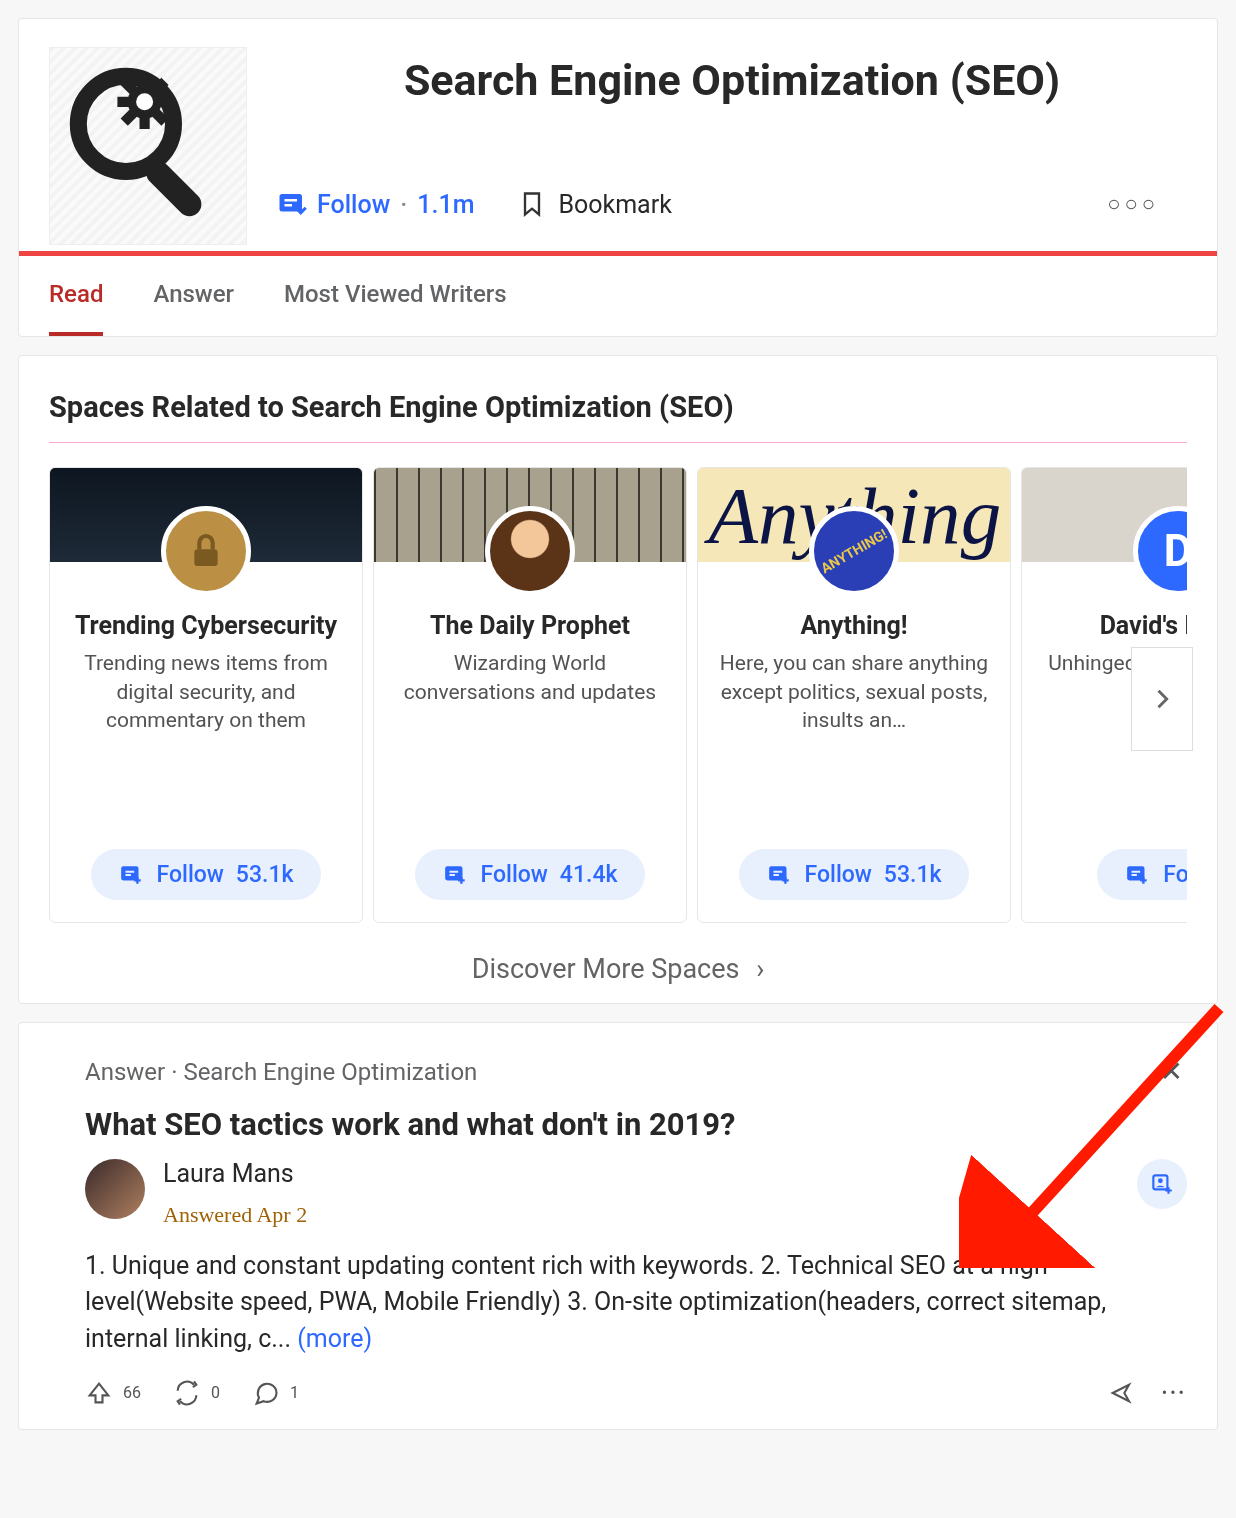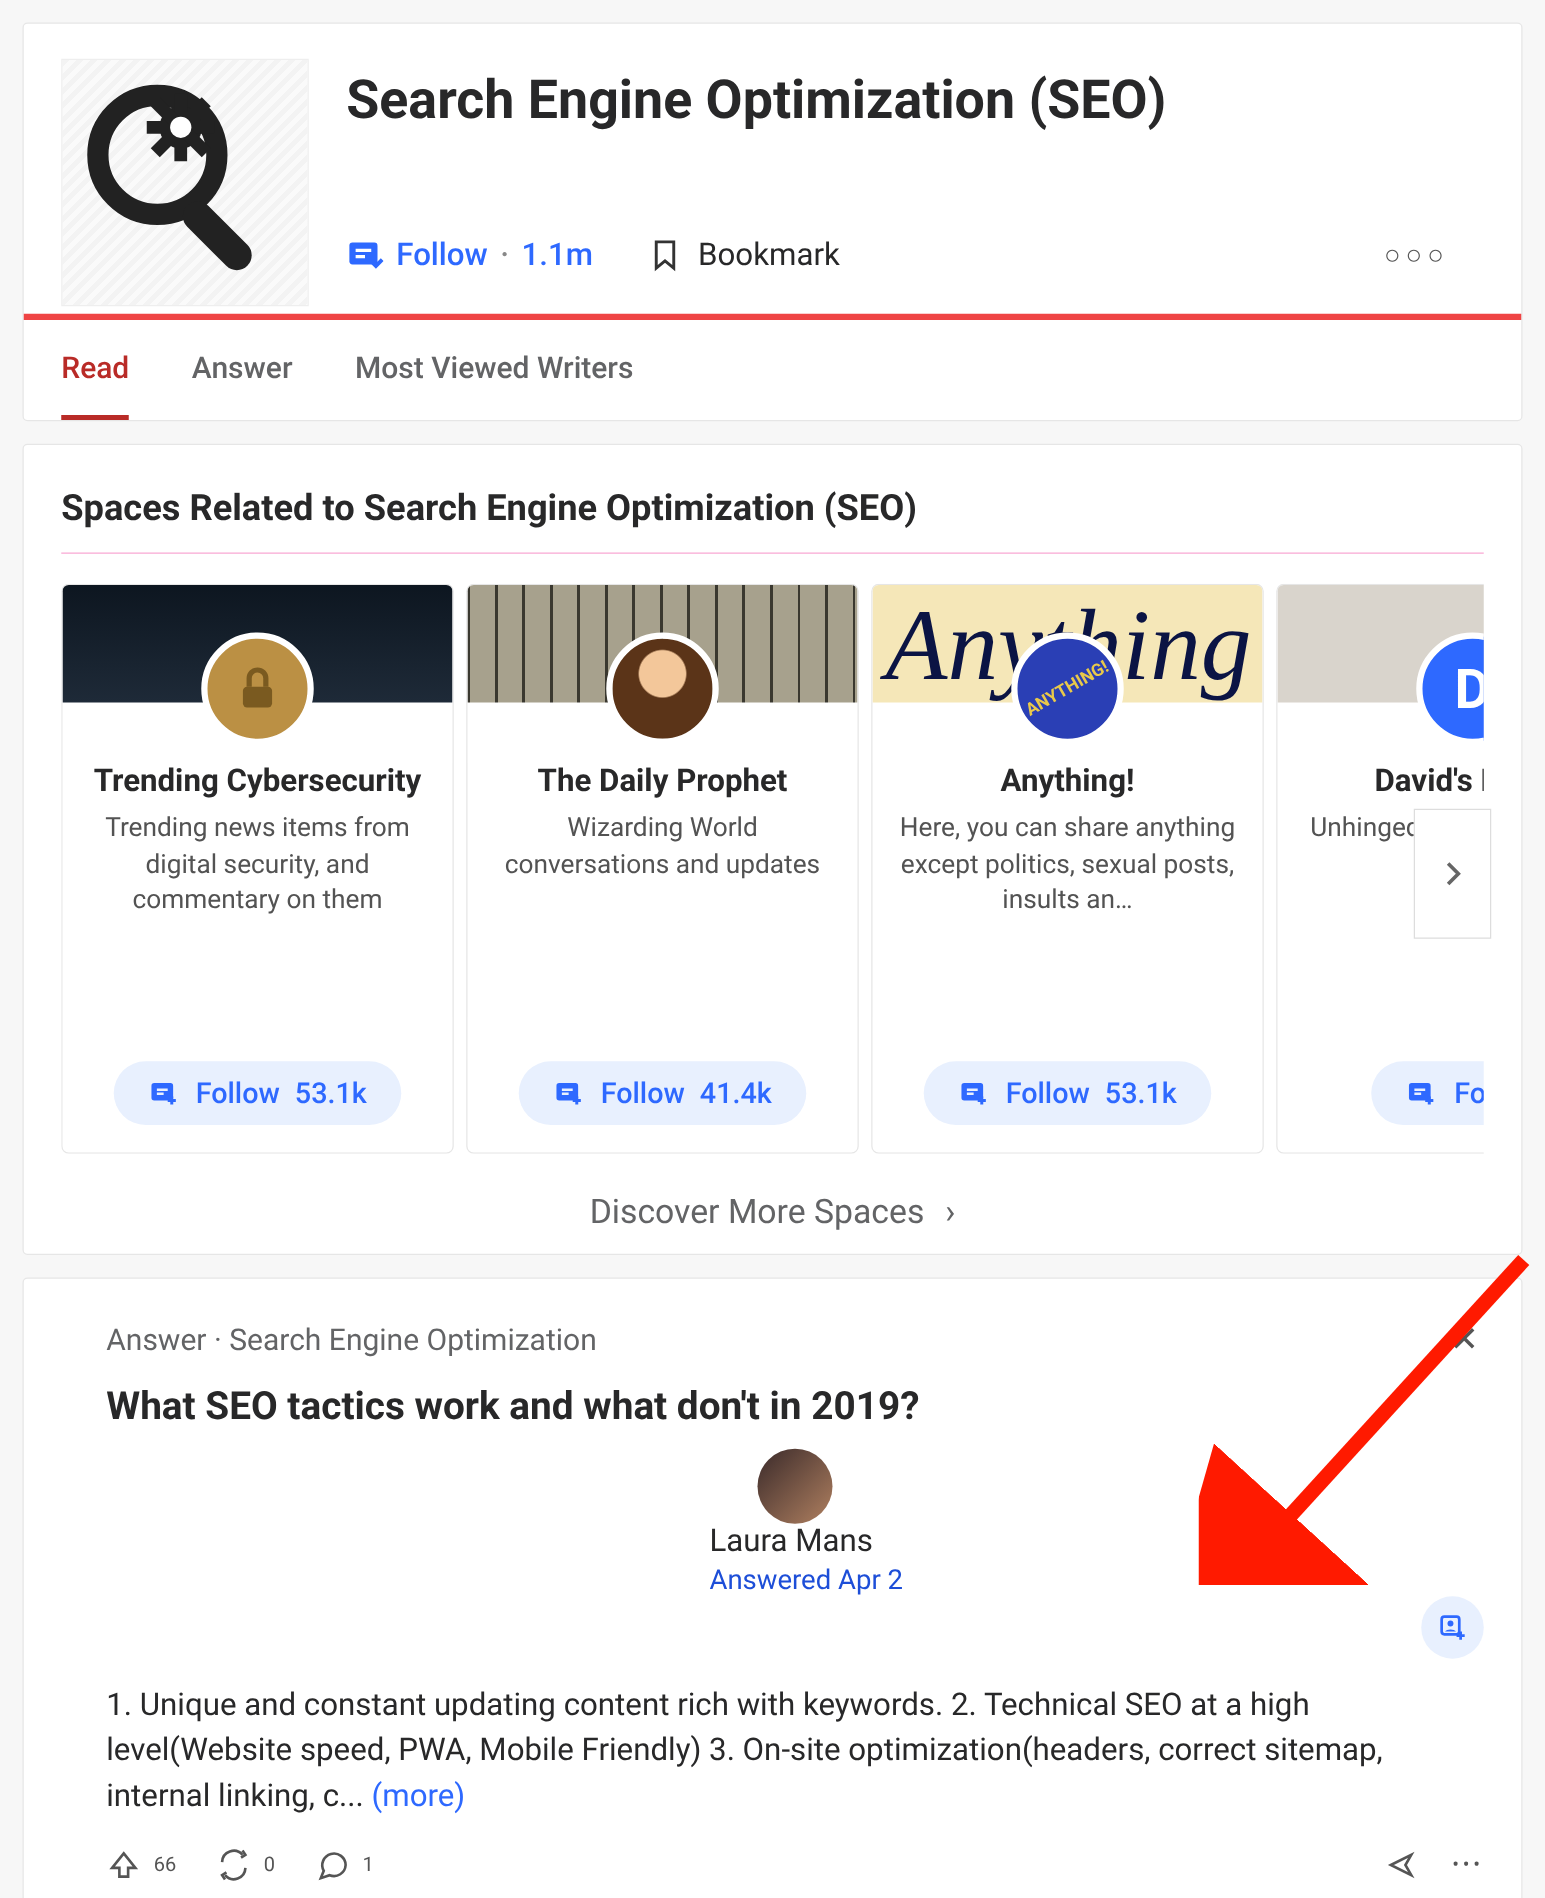--- a/index.html
+++ b/index.html
@@ -213,34 +213,33 @@
   }
   .answer-meta { color: #636466; font-size: 24px; }
   .close-x { font-size: 28px; color: #555; cursor: pointer; padding: 4px; }
   .question-title {
     font-size: 31px;
     font-weight: 700;
     padding: 0 30px 16px 30px;
   }
   .author-row {
     display: flex;
-    align-items: center;
+    align-items: flex-start;
     padding: 0 30px 12px 30px;
-    flex-direction: column;
   }
   .author-avatar {
     width: 60px;
     height: 60px;
     border-radius: 50%;
     background: linear-gradient(135deg, #3a2a2a, #b08060);
     flex-shrink: 0;
   }
   .author-info { margin-left: 18px; }
   .author-name { font-size: 25px; }
-  .answered-date { font-size: 22px; color: #1d4ed8; margin-top: 4px; }
+  .answered-date { font-size: 22px; color: #a16207; margin-top: 14px; font-family: Liberation Serif, serif; }
   .follow-user {
     margin-left: auto;
     width: 50px;
     height: 50px;
     background: #e8f0fe;
     border-radius: 50%;
     display: flex;
     align-items: center;
     justify-content: center;
     cursor: pointer;
@@ -268,21 +267,21 @@
     position: absolute;
     right: -22px;
     top: 632px;
     pointer-events: none;
     z-index: 50;
   }
 </style>
 </head>
 <body>
 
-<div class="card" style="position:relative;">
+<div class="card" style="position:relative;text-align:center;">
   <div class="topic-header">
     <div class="topic-icon">
       <svg viewBox="0 0 100 100">
         <circle cx="37" cy="37" r="28" stroke="#222" stroke-width="10" fill="none"></circle>
         <rect x="56" y="56" width="40" height="14" rx="7" fill="#222" transform="rotate(45 56 56)"></rect>
         <g fill="#222">
           <circle cx="48" cy="24" r="10"></circle>
           <g stroke="#222" stroke-width="6">
             <line x1="48" y1="8" x2="48" y2="40"></line>
             <line x1="32" y1="24" x2="64" y2="24"></line>

